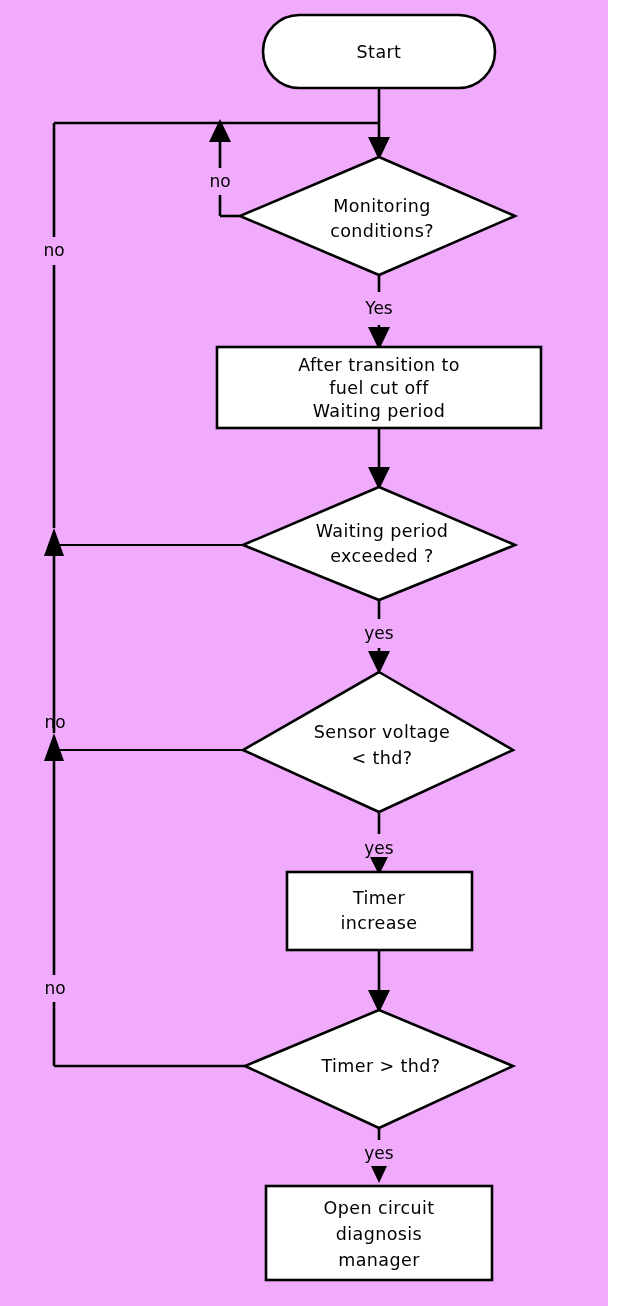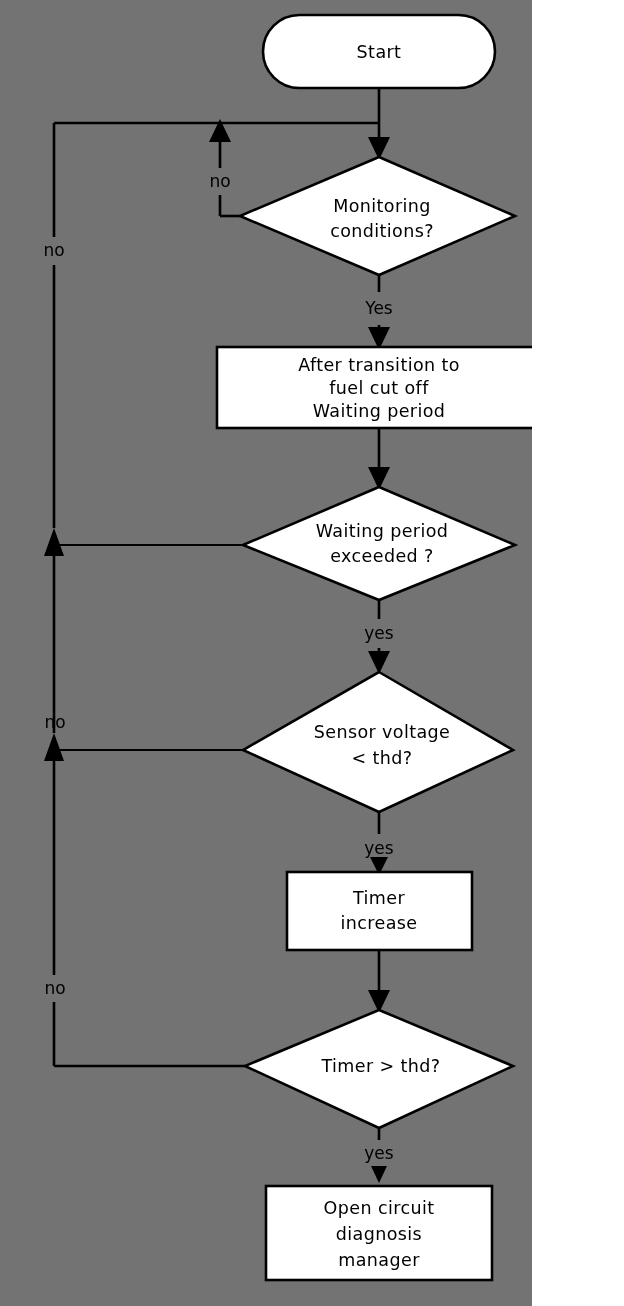--- a/index.html
+++ b/index.html
@@ -6,23 +6,23 @@
   html, body {
     margin: 0;
     padding: 0;
     background: #ffffff;
   }
   body {
     font-family: "DejaVu Sans", sans-serif;
   }
   #chart-root {
     position: relative;
-    width: 532px;
+    width: 608px;
     height: 1306px;
-    background: #737373;
+    background: #f0abfc;
     overflow: hidden;
   }
   #flow-svg {
     position: absolute;
     left: 0;
     top: 0;
     width: 624px;
     height: 1306px;
   }
   .node-shape {

